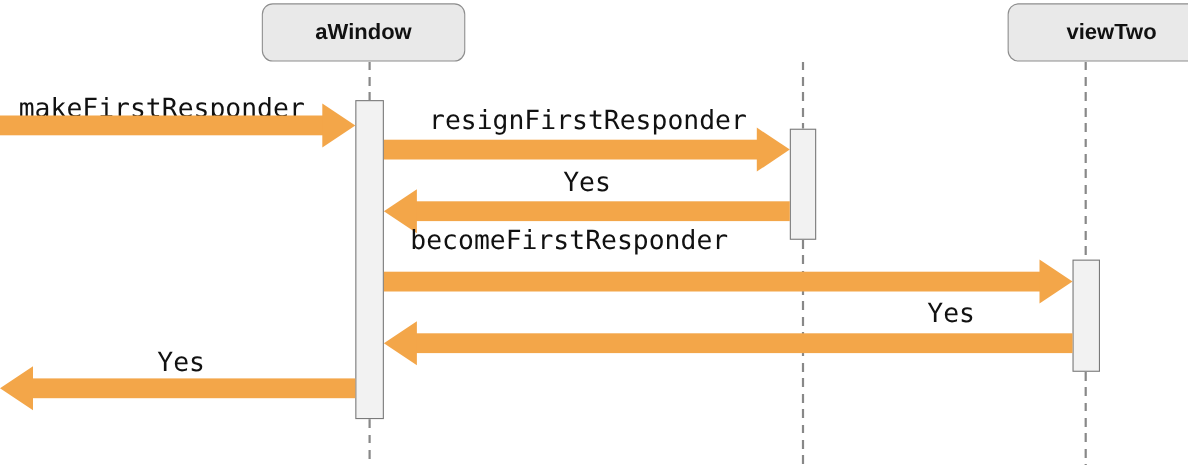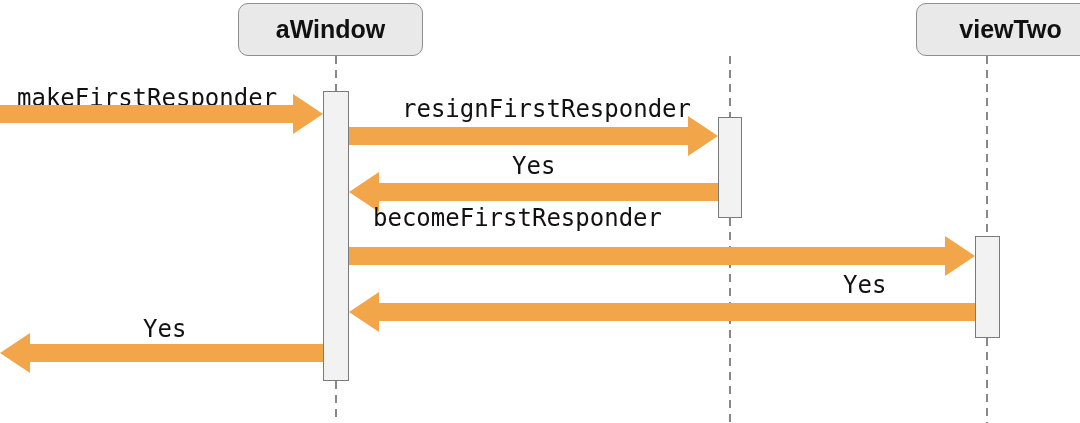--- a/index.html
+++ b/index.html
@@ -28,21 +28,21 @@
     border: 1.5px solid var(--box-border);
     border-radius: 10px;
     box-sizing: border-box;
     display: flex;
     align-items: center;
     justify-content: center;
   }
   .actor-label {
     font-family: "Liberation Sans", sans-serif;
     font-weight: bold;
-    font-size: 25px;
+    font-size: 20px;
     color: var(--text);
     white-space: nowrap;
   }
   .lifeline {
     position: absolute;
     width: 2px;
     background: repeating-linear-gradient(
       to bottom,
       var(--lifeline) 0px, var(--lifeline) 8px,
       transparent 8px, transparent 14px
@@ -105,21 +105,21 @@
   <div class="activation" style="left:718px; top:117px; width:24px; height:101px;"></div>
   <div class="activation" style="left:975px; top:236px; width:25px; height:102px;"></div>
 
   <div>
     <div class="msg-label" style="left:17px; top:86px;">makeFirstResponder</div>
     <div class="shaft" style="left:0px; top:105px; width:296px;"></div>
     <div class="head-right" style="left:293px; top:94px;"></div>
   </div>
 
   <div>
-    <div class="msg-label" style="left:402px; top:97px;">resignFirstResponder</div>
+    <div class="msg-label" style="left:390px; top:97px;">resignFirstResponder</div>
     <div class="shaft" style="left:349px; top:127px; width:342px;"></div>
     <div class="head-right" style="left:688px; top:116px;"></div>
   </div>
 
   <div>
     <div class="msg-label" style="left:512px; top:154px;">Yes</div>
     <div class="shaft" style="left:376px; top:183px; width:342px;"></div>
     <div class="head-left" style="left:349px; top:172px;"></div>
   </div>
 

